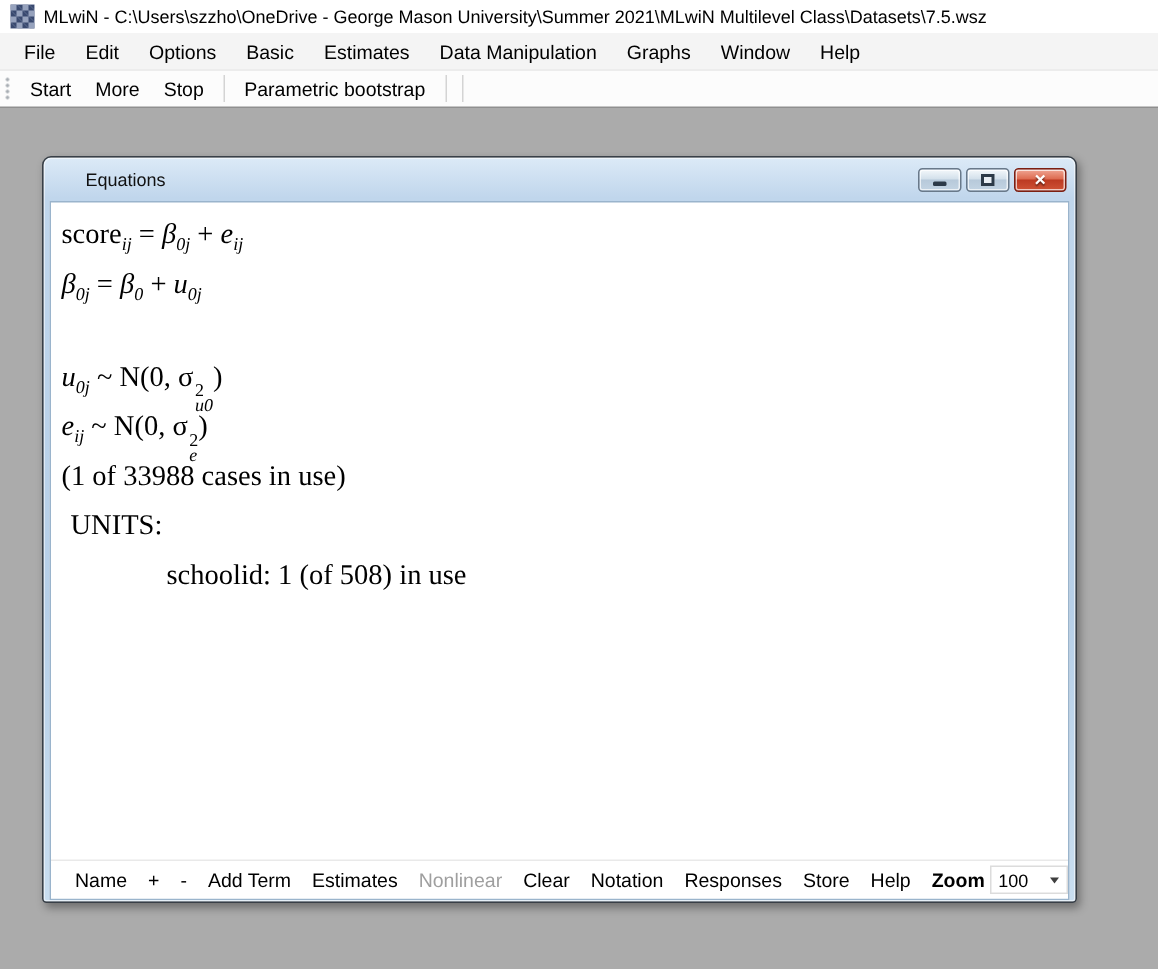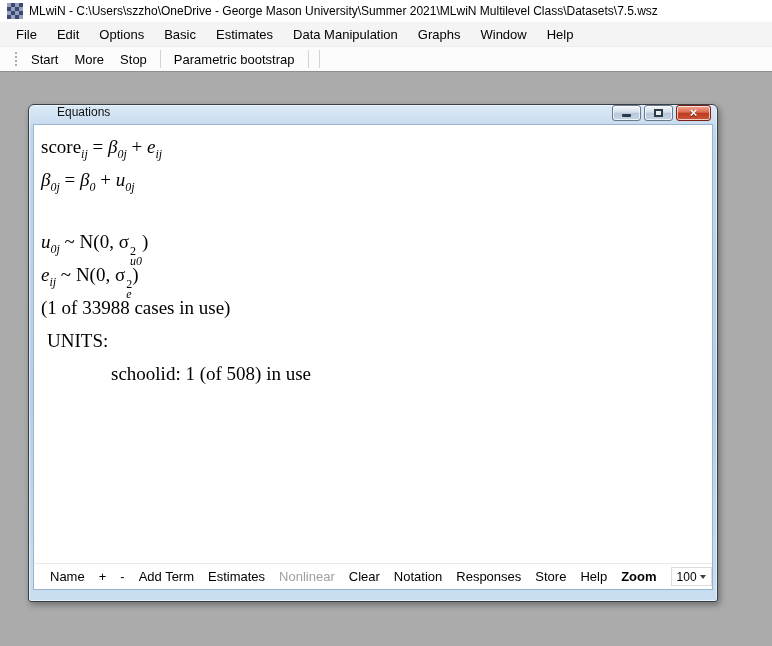--- a/index.html
+++ b/index.html
@@ -16,37 +16,37 @@
     background-size:8px 8px; background-position:0 0,4px 4px; }
   .app-title { white-space:nowrap; overflow:hidden; }
 
   
   .menubar { height:25px; background:#f4f4f4; display:flex; align-items:center;
              font-size:13px; padding-left:6px; border-bottom:1px solid #ececec; }
   .menu-item { padding:3px 10px; cursor:default; }
 
   
   .toolbar { height:25px; background:#fcfcfc; border-bottom:1px solid #8f8f8f;
-             display:flex; align-items:center; font-size:13px; padding-left:12px; }
+             display:flex; align-items:center; font-size:13px; padding-left:1px; }
   .grip { width:4px; height:16px; margin:0 5px 0 2px;
           background-image:radial-gradient(circle,#a7adb3 1px,transparent 1.2px);
           background-size:4px 4px; }
   .tb-btn { padding:3px 8px; white-space:nowrap; }
   .tb-btn.disabled { color:#000000; }
   .tb-sep { width:1px; height:18px; background:#d4d4d4; margin:0 5px; }
 
   
   .mdi { position:relative; height:574px; background:#ababab; }
 
   
   .eqwin { position:absolute; left:28px; top:32px; width:690px; height:498px;
            background:linear-gradient(180deg,#dceaf7 0px,#c0d6ec 27px,#b6cfe8 60%,#c9def0 100%);
            border:1px solid #383f47; border-radius:6px 6px 3px 3px;
            box-shadow:inset 0 0 0 1px rgba(255,255,255,.55), 2px 3px 6px rgba(0,0,0,.35); }
-  .eqwin-titlebar { height:19px; display:flex; align-items:flex-start;
+  .eqwin-titlebar { height:29px; display:flex; align-items:center;
                     padding:0 6px 0 28px; font-size:12px; color:#111; }
   .win-controls { margin-left:auto; display:flex; gap:3px; align-items:center; }
   .win-btn { width:29px; height:16px; border:1px solid #69798a; border-radius:3px;
              background:linear-gradient(180deg,#f4f8fb 0%,#d3e0eb 45%,#b7c9da 50%,#c3d4e3 100%);
              display:flex; align-items:center; justify-content:center;
              box-shadow:inset 0 0 0 1px rgba(255,255,255,.7); }
   .glyph-min { width:9px; height:3px; background:#2c3a48; border-radius:1px; margin-top:5px; }
   .glyph-restore { width:9px; height:8px; border:2px solid #2c3a48; background:#e8eef4; }
   .win-btn.close { width:35px; border-color:#7c1f12;
              background:linear-gradient(180deg,#f0a795 0%,#dd6b50 45%,#bc3a22 50%,#cf5336 100%); }
@@ -70,21 +70,21 @@
   .supsub .sub { font-style:italic; }
   .units-label { padding-left:6px; }
   .units-detail { padding-left:70px; }
 
   
   .eq-footer { height:26px; border-top:1px solid #e9e9e9; display:flex; align-items:center;
                font-size:13px; padding-left:9px; background:#fff; }
   .ef-btn { padding:2px 7px; white-space:nowrap; }
   .ef-btn.disabled { color:#9f9f9f; }
   .ef-btn.bold { font-weight:bold; padding-right:3px; }
-  .zoom-combo { width:74px; height:19px; margin-left:11px; background:#fff;
+  .zoom-combo { width:74px; height:19px; margin-left:0; background:#fff;
                 border:1px solid #dcdcdc; display:flex; align-items:center;
                 padding:0 5px; font-size:12px; }
   .combo-arrow { margin-left:auto; width:0; height:0;
                  border-left:3px solid transparent; border-right:3px solid transparent;
                  border-top:4px solid #3f3f3f; }
 </style>
 </head>
 <body>
 
 <div class="titlebar">

